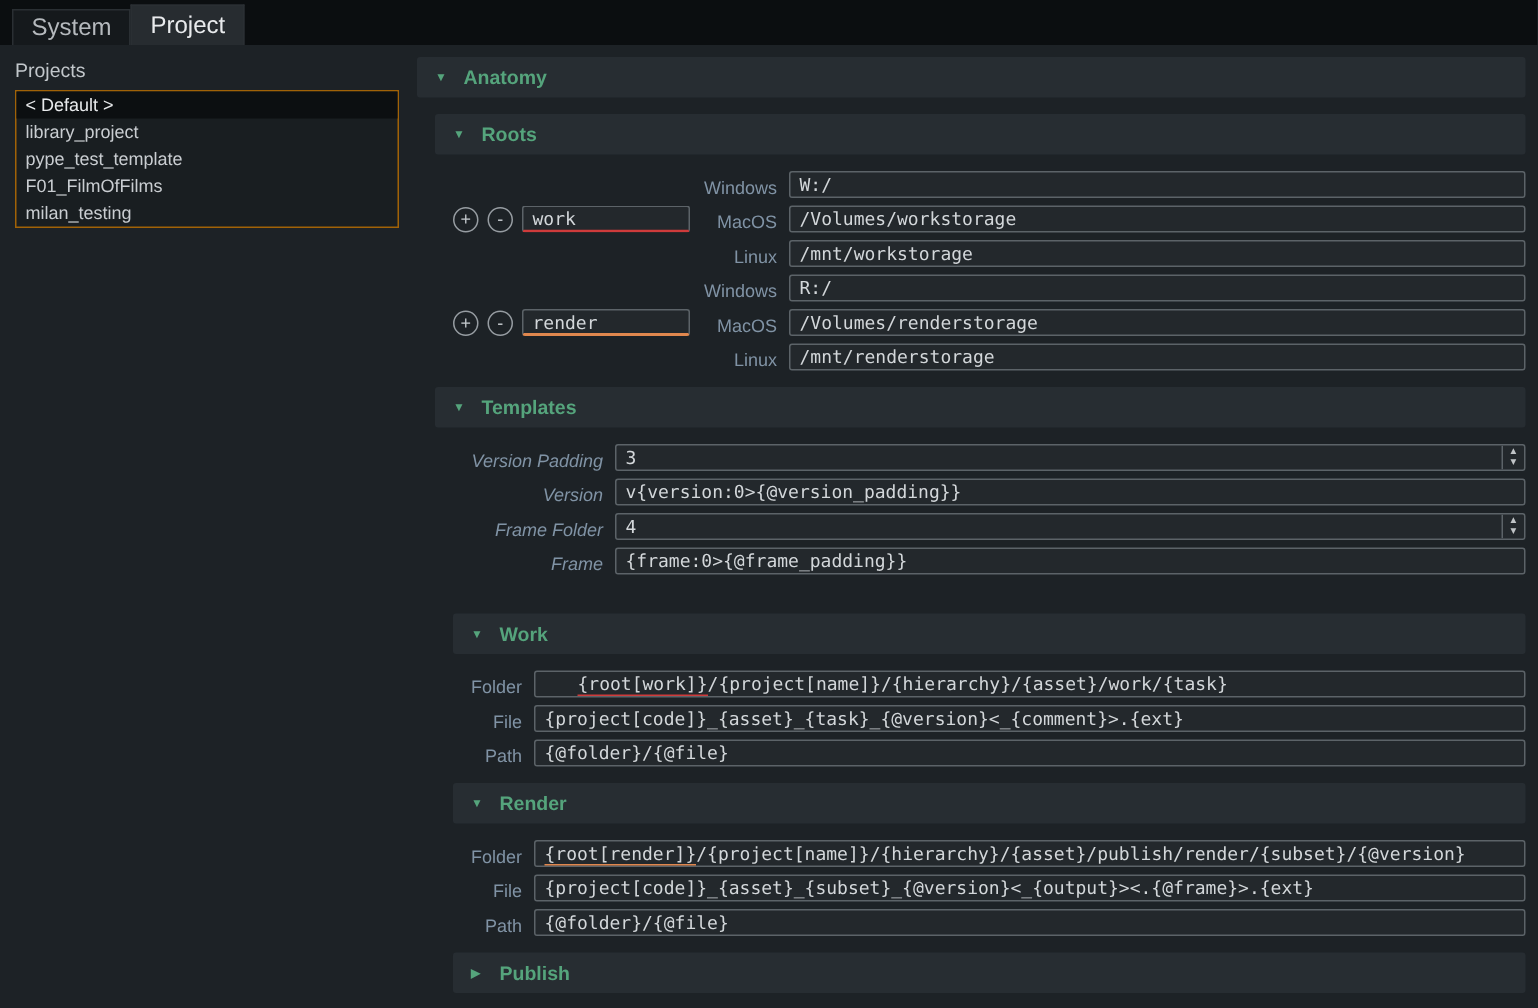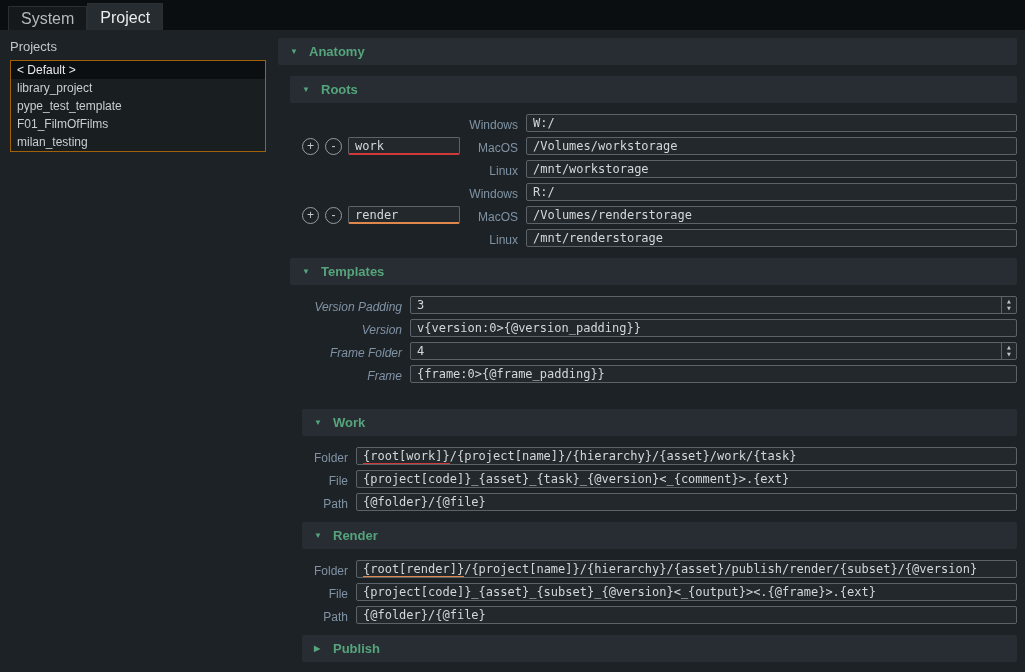--- a/index.html
+++ b/index.html
@@ -51,21 +51,21 @@
     flex:1; min-width:0; height:18px; line-height:16px;
     background:#23282c; border:1px solid #5c6368; border-radius:2px;
     color:#d3d7da; font-family:"DejaVu Sans Mono", monospace; font-size:12px;
     padding:0 6px; white-space:nowrap; overflow:hidden; position:relative;
     cursor:text;
   }
   .name-input { flex:0 0 112px; border-bottom-width:2px; }
   .accent-red    { border-bottom-color:#cf3b3b; }
   .accent-orange { border-bottom-color:#e0874e; }
   .root-ref { border-bottom:2px solid; padding-bottom:0; }
-  .root-ref.red    { border-bottom-color:#cf3b3b; }
+  .root-ref.red    { border-bottom-color:#cf3b3b;margin-left:22px; }
   .root-ref.orange { border-bottom-color:#e0874e; }
   
   .root-entry { display:flex; align-items:center; margin-bottom:5px; }
   .root-left { width:166px; flex-shrink:0; display:flex; align-items:center; gap:6px; }
   .root-right { flex:1; min-width:0; }
   .circle-btn {
     width:17px; height:17px; border-radius:50%;
     border:1px solid #979da2; background:transparent;
     color:#c6cbcf; font-size:12px; line-height:14px; text-align:center;
     padding:0; cursor:pointer; font-family:"Liberation Sans", sans-serif;

